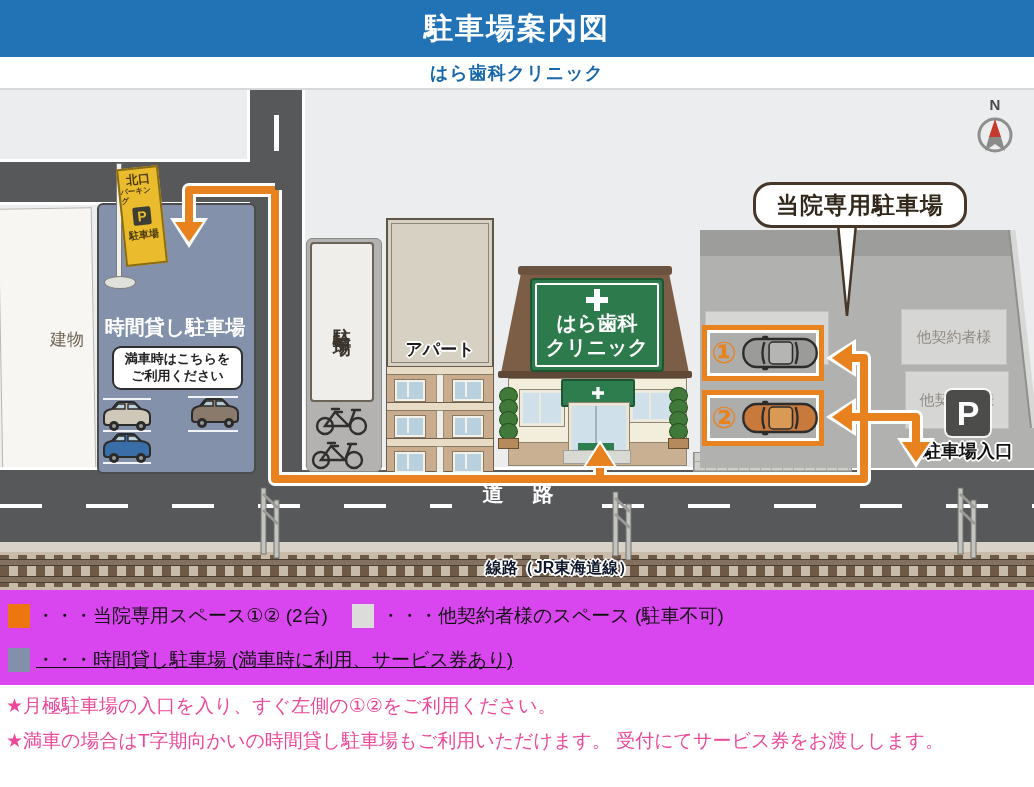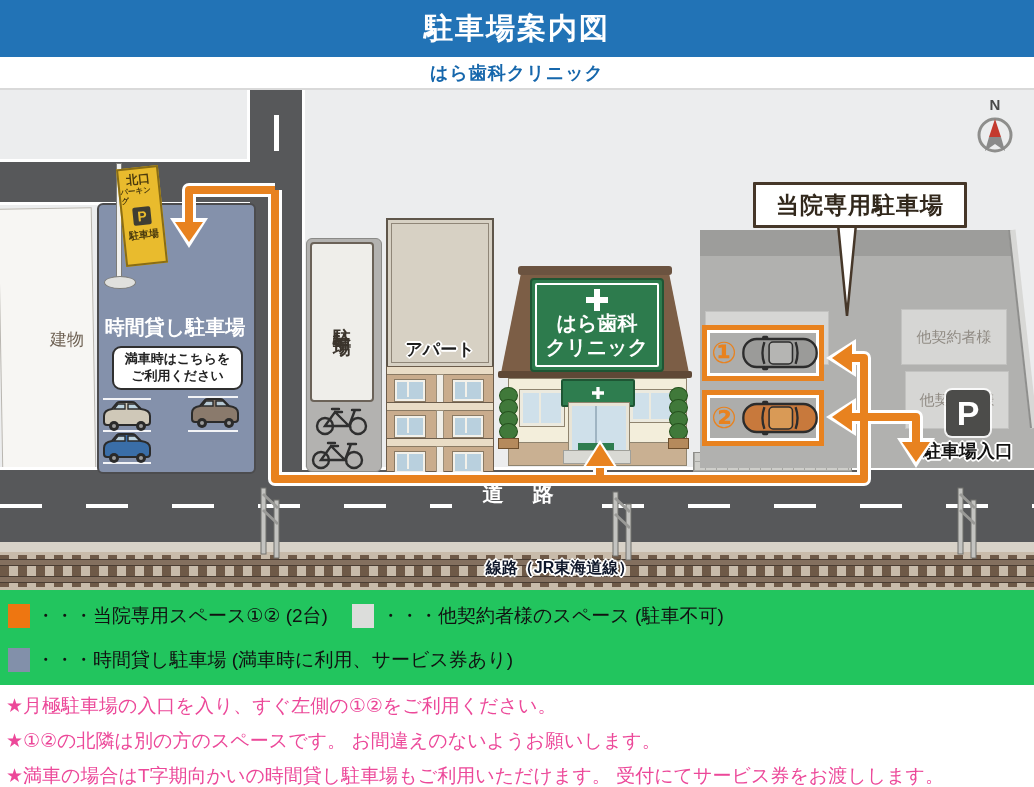--- a/index.html
+++ b/index.html
@@ -11,21 +11,21 @@
   .subhdr{height:31px;background:#ffffff;display:flex;align-items:center;justify-content:center;}
   .subhdr-title{color:#1667ac;font-size:18px;font-weight:bold;letter-spacing:1px;}
   
   .map{position:relative;width:1034px;height:500px;background:#ecedee;overflow:hidden;border-top:2px solid #d9d9d9;}
   .road{background:#57585a;}
   .roadw{background:#ffffff;}
   .outline-w{text-shadow:-1px -1px 0 #fff,1px -1px 0 #fff,-1px 1px 0 #fff,1px 1px 0 #fff,0 2px 0 #fff,0 -2px 0 #fff,2px 0 0 #fff,-2px 0 0 #fff;}
   .lotbox{background:#d6d6d4;box-shadow:0 0 0 1px #c2c2c0;display:flex;align-items:center;justify-content:center;color:#918c85;font-size:15px;margin-top:44px;}
   .space{background:#adadab;border:5px solid #e8821f;box-shadow:inset 0 0 0 3px #ffffff;display:flex;align-items:center;}
   .space-num{color:#e8821f;font-size:30px;font-weight:bold;width:34px;text-align:center;line-height:1;}
-  .legend{position:relative;height:95px;background:#22c55e;padding-left:10px;}
+  .legend{position:relative;height:95px;background:#d946ef;padding-left:10px;}
   .legend .sw{position:absolute;width:22px;height:24px;}
   .legend .lt{position:absolute;font-size:19px;color:#111;white-space:nowrap;}
   .notes{padding:8px 0 0 6px;background:#fff;}
   .notes p{margin:0 0 9px 0;font-size:19px;color:#ec4899;white-space:nowrap;}
   .vtext{writing-mode:vertical-rl;text-orientation:upright;letter-spacing:6px;}
   .floor{background:#c9ac8d;border:1px solid #6b5c4b;position:absolute;left:386px;width:106px;height:36px;}
   .floor .cornice{position:absolute;left:0;top:0;width:100%;height:7px;background:#e9dcc6;border-bottom:1px solid #8a7a64;}
   .floor .win{position:absolute;top:13px;width:26px;height:17px;background:#b9d0de;border:2px solid #f3f1ea;box-shadow:0 0 0 1px #8a7a64;}
   .floor .mull{position:absolute;top:13px;width:2px;height:17px;background:#f3f1ea;}
   .floor .pipe{position:absolute;left:49px;top:7px;width:6px;height:29px;background:#f0eee8;border:1px solid #9a8d79;}
@@ -279,21 +279,21 @@
     </g>
     <g fill="#e8821f">
       <polygon points="175,132 203,132 189,152"></polygon>
       <polygon points="852,254 852,282 832,268"></polygon>
       <polygon points="852,313 852,341 832,327"></polygon>
       <polygon points="902,352 930,352 916,372"></polygon>
       <polygon points="586,376 614,376 600,354"></polygon>
     </g>
   </svg>
 
-  <div class="abs" style="left:753px;top:92px;width:208px;height:40px;background:#fff;border:3px solid #463729;border-radius:1px;display:flex;align-items:center;justify-content:center;">
+  <div class="abs" style="left:753px;top:92px;width:208px;height:40px;background:#fff;border:3px solid #463729;border-radius:18px;display:flex;align-items:center;justify-content:center;">
     <span style="font-size:23px;font-weight:bold;color:#32281c;letter-spacing:1px;">当院専用駐車場</span>
   </div>
 
   <div class="abs" style="left:116px;top:73px;width:4px;height:118px;background:#f0f0ee;border:1px solid #7c7c79;"></div>
   <div class="abs" style="left:104px;top:186px;width:30px;height:11px;background:#e0e0dd;border:1px solid #7c7c79;border-radius:50%;"></div>
   <div class="abs" style="left:121px;top:77px;width:38px;height:90px;background:#e9bb2d;border:2px solid #8a6d14;transform:rotate(-6deg);display:flex;flex-direction:column;align-items:center;padding-top:4px;">
     <div style="font-size:12px;font-weight:bold;color:#4a3a0e;line-height:1.1;">北口</div>
     <div style="font-size:7.5px;font-weight:bold;color:#4a3a0e;line-height:1.2;">パーキング</div>
     <div style="width:18px;height:18px;background:#3e3d33;border-radius:2px;margin:3px 0;display:flex;align-items:center;justify-content:center;">
       <span style="color:#e9bb2d;font-size:14px;font-weight:bold;">P</span>
@@ -308,20 +308,19 @@
     <polygon points="14,25 26,25 30,39 20,32 10,39" fill="#8a8a8a"></polygon>
   </svg>
 </div>
 
 <div class="legend">
   <span class="sw" style="left:8px;top:14px;background:#ee7611;"></span>
   <span class="lt" style="left:36px;top:13px;">・・・当院専用スペース①② (2台)</span>
   <span class="sw" style="left:352px;top:14px;background:#dcdddb;"></span>
   <span class="lt" style="left:381px;top:13px;">・・・他契約者様のスペース (駐車不可)</span>
   <span class="sw" style="left:8px;top:58px;background:#8290aa;"></span>
-  <span class="lt" style="left:36px;top:57px;">・・・時間貸し駐車場 (満車時に利用、サービス券あり)</span>
+  <span class="lt" style="left:36px;top:57px;text-decoration:underline;">・・・時間貸し駐車場 (満車時に利用、サービス券あり)</span>
 </div>
 
 <div class="notes">
   <p>★月極駐車場の入口を入り、すぐ左側の①②をご利用ください。</p>
-  <p>★①②の北隣は別の方のスペースです。 お間違えのないようお願いします。</p>
   <p>★満車の場合はT字期向かいの時間貸し駐車場もご利用いただけます。 受付にてサービス券をお渡しします。</p>
 </div>
 
 </body></html>

